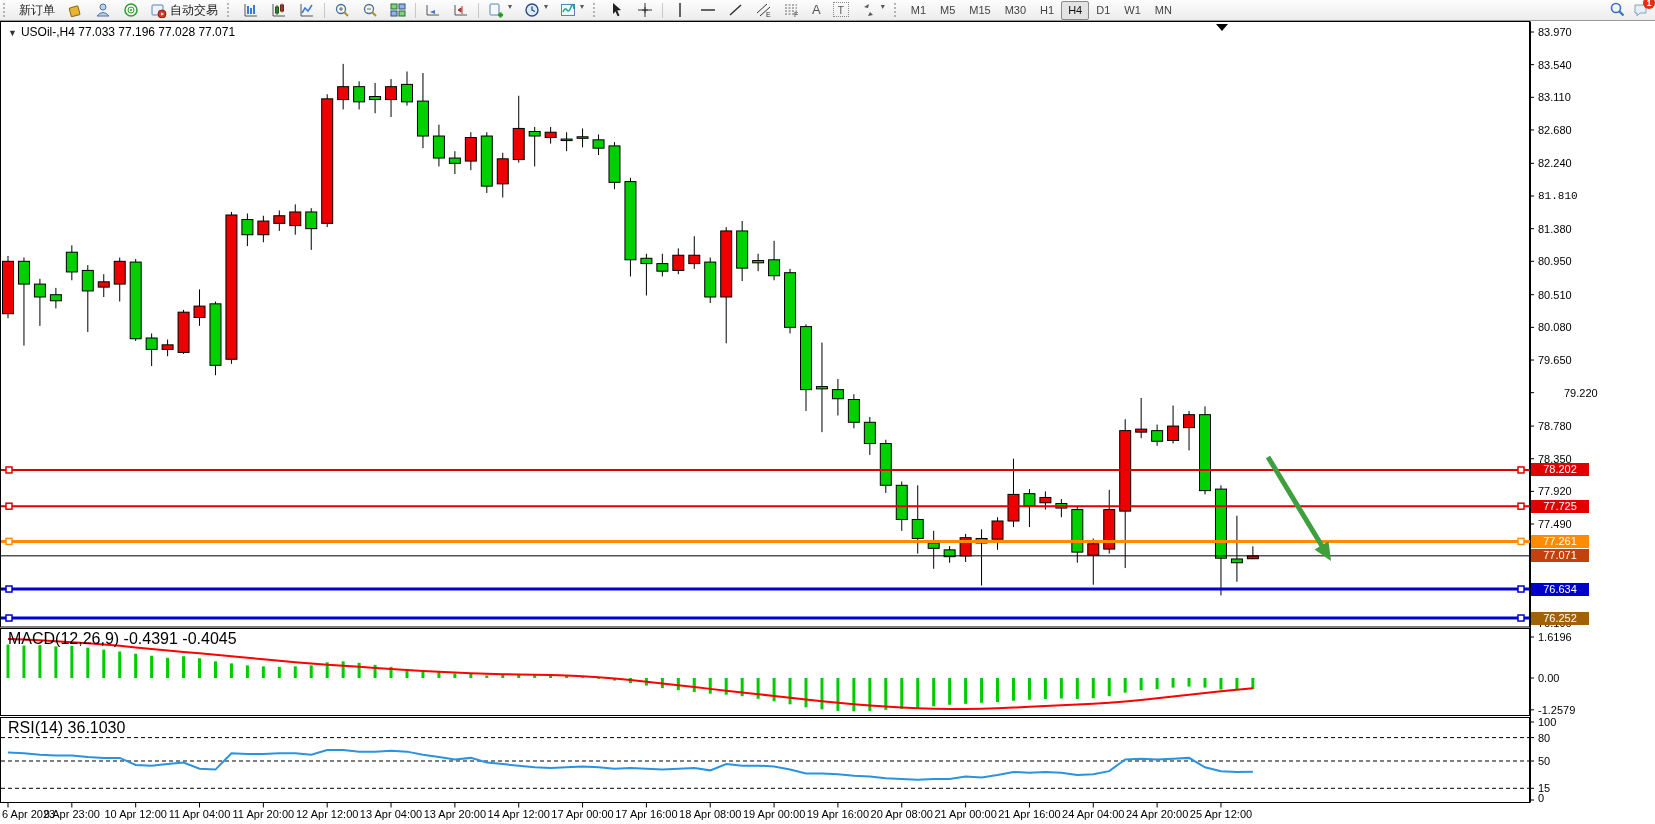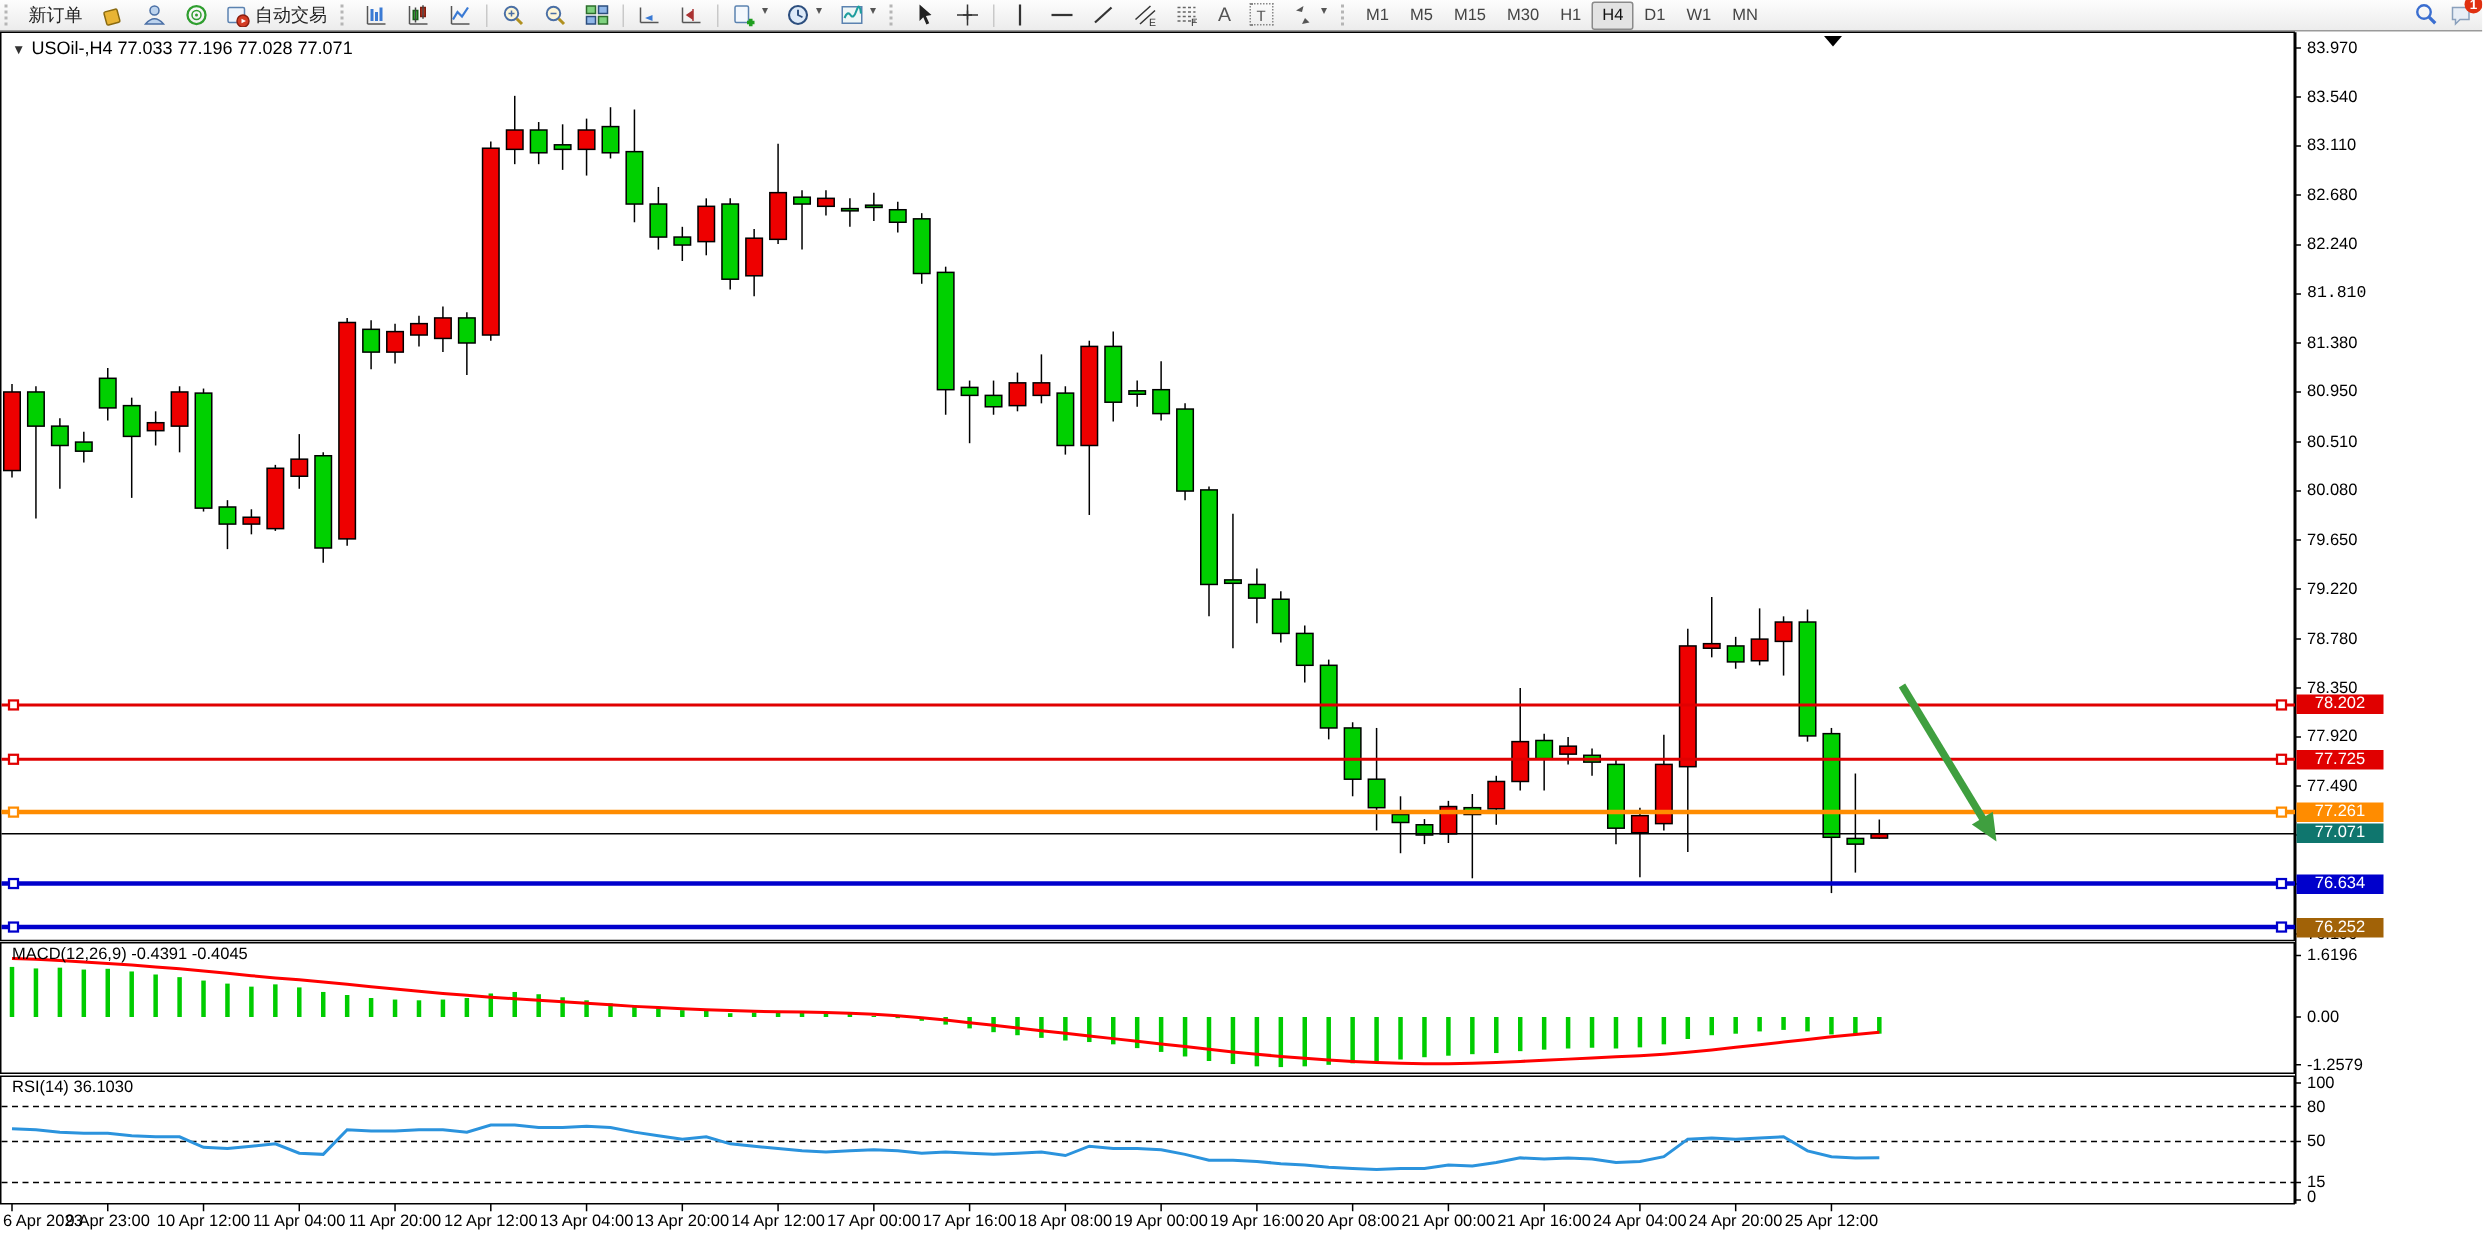--- a/index.html
+++ b/index.html
@@ -16,21 +16,21 @@
   .tficon{width:16px;height:16px;display:inline-block;position:relative;}
   .tf{padding:1px 6px;height:15px;line-height:15px;color:#444;font-size:11px;border:1px solid transparent;}
   .tf.active{background:#e3e3e3;border:1px solid #8a8a8a;border-radius:2px;color:#111;}
   .dd{font-size:8px;color:#555;margin-left:1px;}
   .tb-right{position:absolute;right:6px;top:1px;display:flex;align-items:center;gap:8px;}
   .badge{position:absolute;top:-4px;right:-6px;background:#e03010;color:#fff;border-radius:7px;
          font-size:9px;min-width:12px;height:12px;line-height:12px;text-align:center;font-weight:bold;}
   
   .chart-title{position:absolute;left:8px;top:25px;font-size:12px;color:#000;}
   .chart-title .tri{font-size:9px;color:#333;margin-right:4px;}
-  .ind-label{position:absolute;left:8px;font-size:11px;color:#000;text-align:center;}
+  .ind-label{position:absolute;left:8px;font-size:16px;color:#000;text-align:center;}
   .axis-label{position:absolute;left:1538px;font-size:11px;color:#000;white-space:nowrap;}
   .price-badge{position:absolute;left:1531px;width:58px;height:13px;font-size:11px;line-height:13px;
                color:#fff;text-align:center;}
   .time-label{position:absolute;top:808px;font-size:11px;color:#000;white-space:nowrap;transform:translateX(-50%);}
   .time-label.first{transform:none;}
   svg text{font-family:"Liberation Sans",sans-serif;}
 </style>
 </head>
 <body>
 
@@ -630,21 +630,21 @@
       <div class="axis-label" style="top: 58.6499px;">83.540</div>
       <div class="axis-label" style="top: 91.2998px;">83.110</div>
       <div class="axis-label" style="top: 123.95px;">82.680</div>
       <div class="axis-label" style="top: 157.359px;">82.240</div>
       <div class="axis-label" style="top: 190.009px; font-family: Liberation Mono, monospace;">81.810</div>
       <div class="axis-label" style="top: 222.659px;">81.380</div>
       <div class="axis-label" style="top: 255.309px;">80.950</div>
       <div class="axis-label" style="top: 288.718px;">80.510</div>
       <div class="axis-label" style="top: 321.368px;">80.080</div>
       <div class="axis-label" style="top: 354.018px;">79.650</div>
-      <div class="axis-label" style="top: 386.668px;">79.220</div>
+      <div class="axis-label" style="top: 386.668px; margin-left: 26px;">79.220</div>
       <div class="axis-label" style="top: 420.077px;">78.780</div>
       <div class="axis-label" style="top: 452.727px;">78.350</div>
       <div class="axis-label" style="top: 485.376px;">77.920</div>
       <div class="axis-label" style="top: 518.026px;">77.490</div>
       <div class="axis-label" style="top: 550.676px;">77.060</div>
       <div class="axis-label" style="top: 583.326px;">76.630</div>
       <div class="axis-label" style="top: 616.735px;">76.190</div>
     </div>
   <div id="indicator-axis">
       <div class="axis-label" style="top: 631.024px;">1.6196</div>
@@ -653,21 +653,21 @@
       <div class="axis-label" style="top: 716px;">100</div>
       <div class="axis-label" style="top: 731.6px;">80</div>
       <div class="axis-label" style="top: 755px;">50</div>
       <div class="axis-label" style="top: 782.3px;">15</div>
       <div class="axis-label" style="top: 791.5px;">0</div>
     </div>
   <div id="badges">
       <div class="price-badge" style="top: 463.464px; background: rgb(224, 0, 0);">78.202</div>
       <div class="price-badge" style="top: 499.683px; background: rgb(224, 0, 0);">77.725</div>
       <div class="price-badge" style="top: 534.914px; background: rgb(255, 140, 0);">77.261</div>
-      <div class="price-badge" style="top: 549.341px; background: #0f766e;">77.071</div>
+      <div class="price-badge" style="top: 549.341px; background: #c2410c;">77.071</div>
       <div class="price-badge" style="top: 582.522px; background: rgb(0, 0, 204);">76.634</div>
       <div class="price-badge" style="top: 611.528px; background: #a16207;">76.252</div>
     </div>
   <div id="time-axis">
       <div class="time-label first" style="left: 2px;">6 Apr 2023</div>
       <div class="time-label" style="left: 71.84px;">9 Apr 23:00</div>
       <div class="time-label" style="left: 135.68px;">10 Apr 12:00</div>
       <div class="time-label" style="left: 199.52px;">11 Apr 04:00</div>
       <div class="time-label" style="left: 263.36px;">11 Apr 20:00</div>
       <div class="time-label" style="left: 327.2px;">12 Apr 12:00</div>

